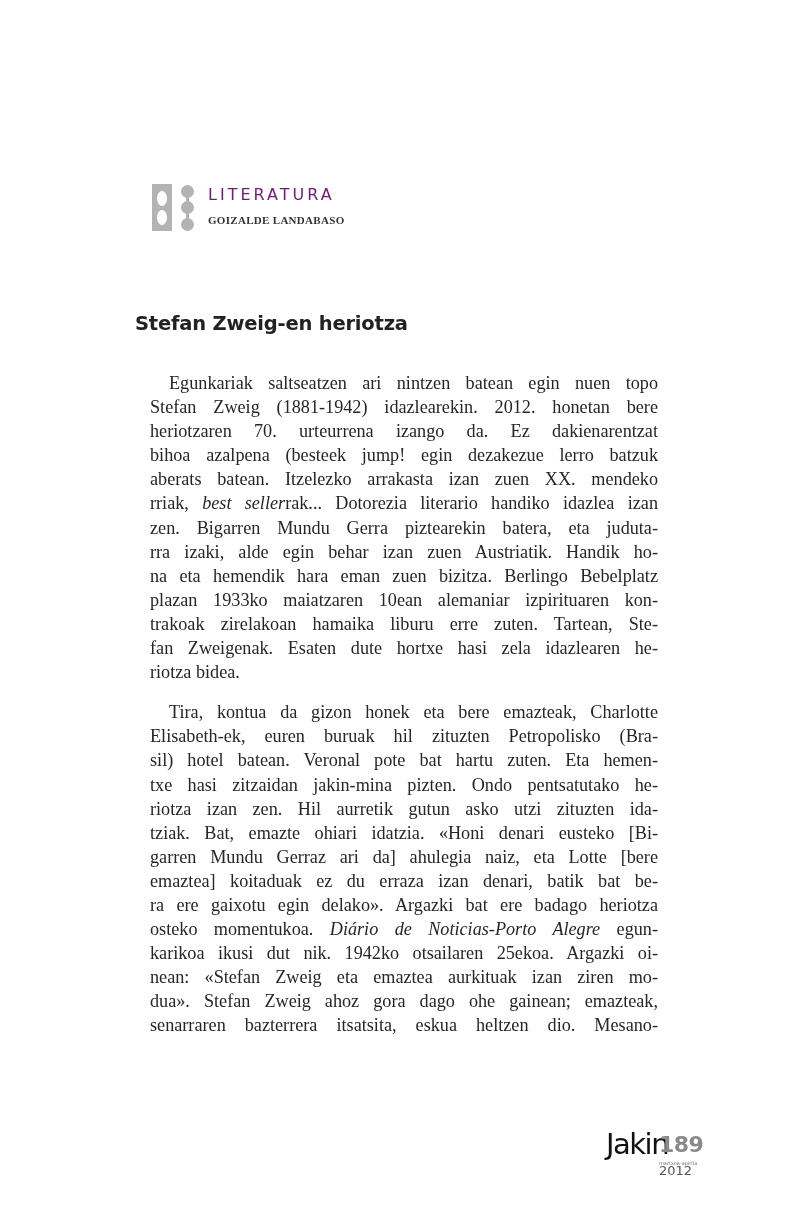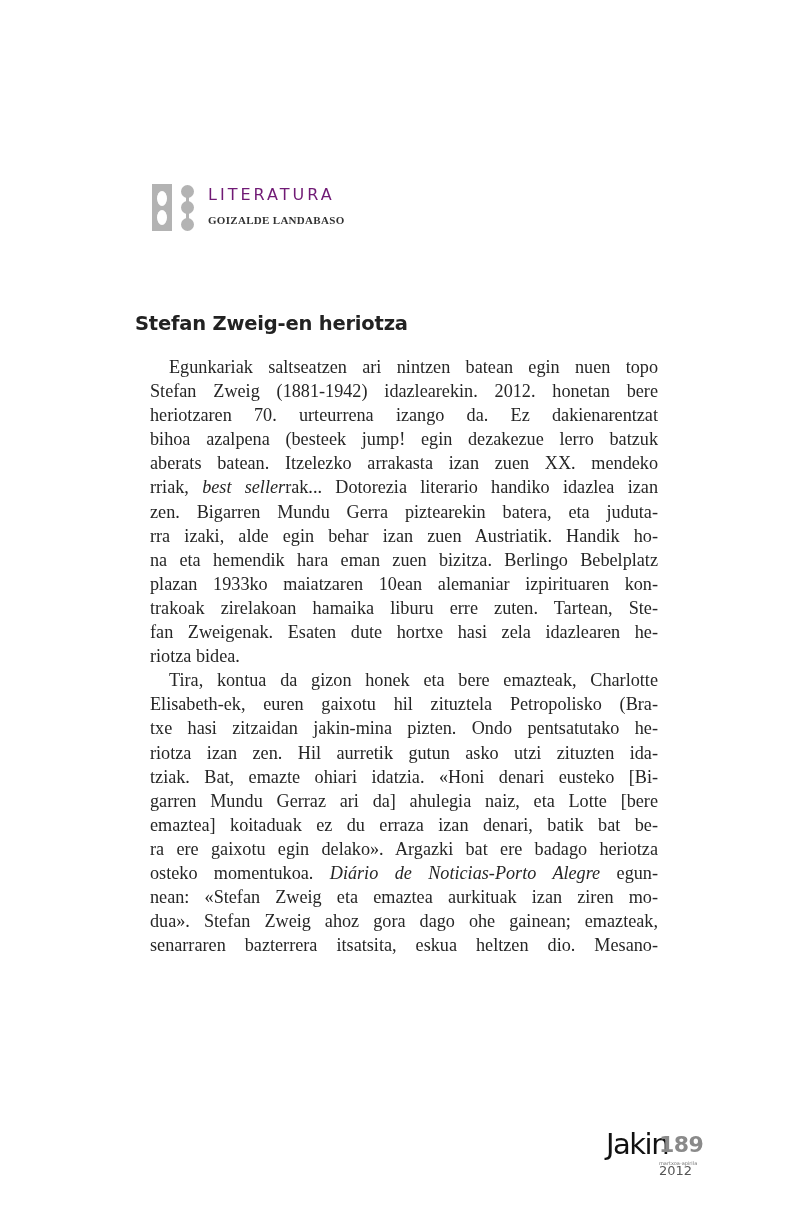--- a/index.html
+++ b/index.html
@@ -107,20 +107,21 @@
       text-align: justify;
       text-align-last: justify;
       white-space: nowrap;
       height: 24.1px;
     }
     .line.last {
       text-align-last: left;
     }
     .indent {
       padding-left: 19px;
+      margin-top: 16px;
     }
     .footer-logo {
       position: absolute;
       left: 578px;
       top: 1128px;
       width: 125px;
       height: 52px;
     }
     .jakin-word {
       position: absolute;
@@ -193,28 +194,30 @@
     <span class="line">aberats batean. Itzelezko arrakasta izan zuen XX. mendeko</span>
     <span class="line"><span>rriak, </span><i>best seller</i><span>rak... Dotorezia literario handiko idazlea izan</span></span>
     <span class="line">zen. Bigarren Mundu Gerra piztearekin batera, eta juduta-</span>
     <span class="line">rra izaki, alde egin behar izan zuen Austriatik. Handik ho-</span>
     <span class="line">na eta hemendik hara eman zuen bizitza. Berlingo Bebelplatz</span>
     <span class="line">plazan 1933ko maiatzaren 10ean alemaniar izpirituaren kon-</span>
     <span class="line">trakoak zirelakoan hamaika liburu erre zuten. Tartean, Ste-</span>
     <span class="line">fan Zweigenak. Esaten dute hortxe hasi zela idazlearen he-</span>
     <span class="line last">riotza bidea.</span>
     <span class="line indent">Tira, kontua da gizon honek eta bere emazteak, Charlotte</span>
-    <span class="line">Elisabeth-ek, euren gaixotu hil zituztela Petropolisko (Bra-</span>
+    <span class="line">Elisabeth-ek, euren buruak hil zituzten Petropolisko (Bra-</span>
+    <span class="line">sil) hotel batean. Veronal pote bat hartu zuten. Eta hemen-</span>
     <span class="line">txe hasi zitzaidan jakin-mina pizten. Ondo pentsatutako he-</span>
     <span class="line">riotza izan zen. Hil aurretik gutun asko utzi zituzten ida-</span>
     <span class="line">tziak. Bat, emazte ohiari idatzia. «Honi denari eusteko [Bi-</span>
     <span class="line">garren Mundu Gerraz ari da] ahulegia naiz, eta Lotte [bere</span>
     <span class="line">emaztea] koitaduak ez du erraza izan denari, batik bat be-</span>
     <span class="line">ra ere gaixotu egin delako». Argazki bat ere badago heriotza</span>
     <span class="line"><span>osteko momentukoa. </span><i>Diário de Noticias-Porto Alegre</i><span> egun-</span></span>
+    <span class="line">karikoa ikusi dut nik. 1942ko otsailaren 25ekoa. Argazki oi-</span>
     <span class="line">nean: «Stefan Zweig eta emaztea aurkituak izan ziren mo-</span>
     <span class="line">dua». Stefan Zweig ahoz gora dago ohe gainean; emazteak,</span>
     <span class="line">senarraren bazterrera itsatsita, eskua heltzen dio. Mesano-</span>
   </div>
 
 <div class="footer-logo">
   <span class="jakin-word">Jakin</span>
   <span class="jakin-number">189</span>
   <span class="jakin-months">martxoa-apirila</span>
   <span class="jakin-year">2012</span>

